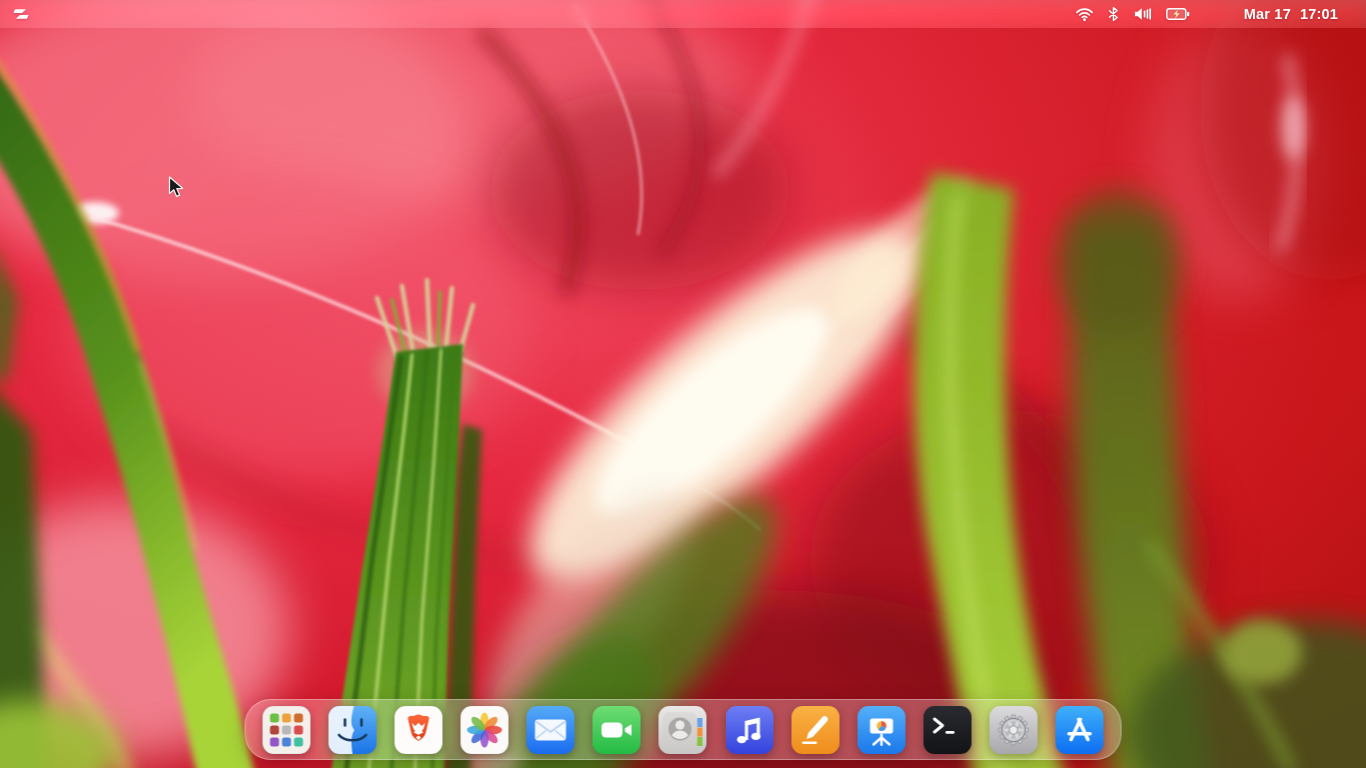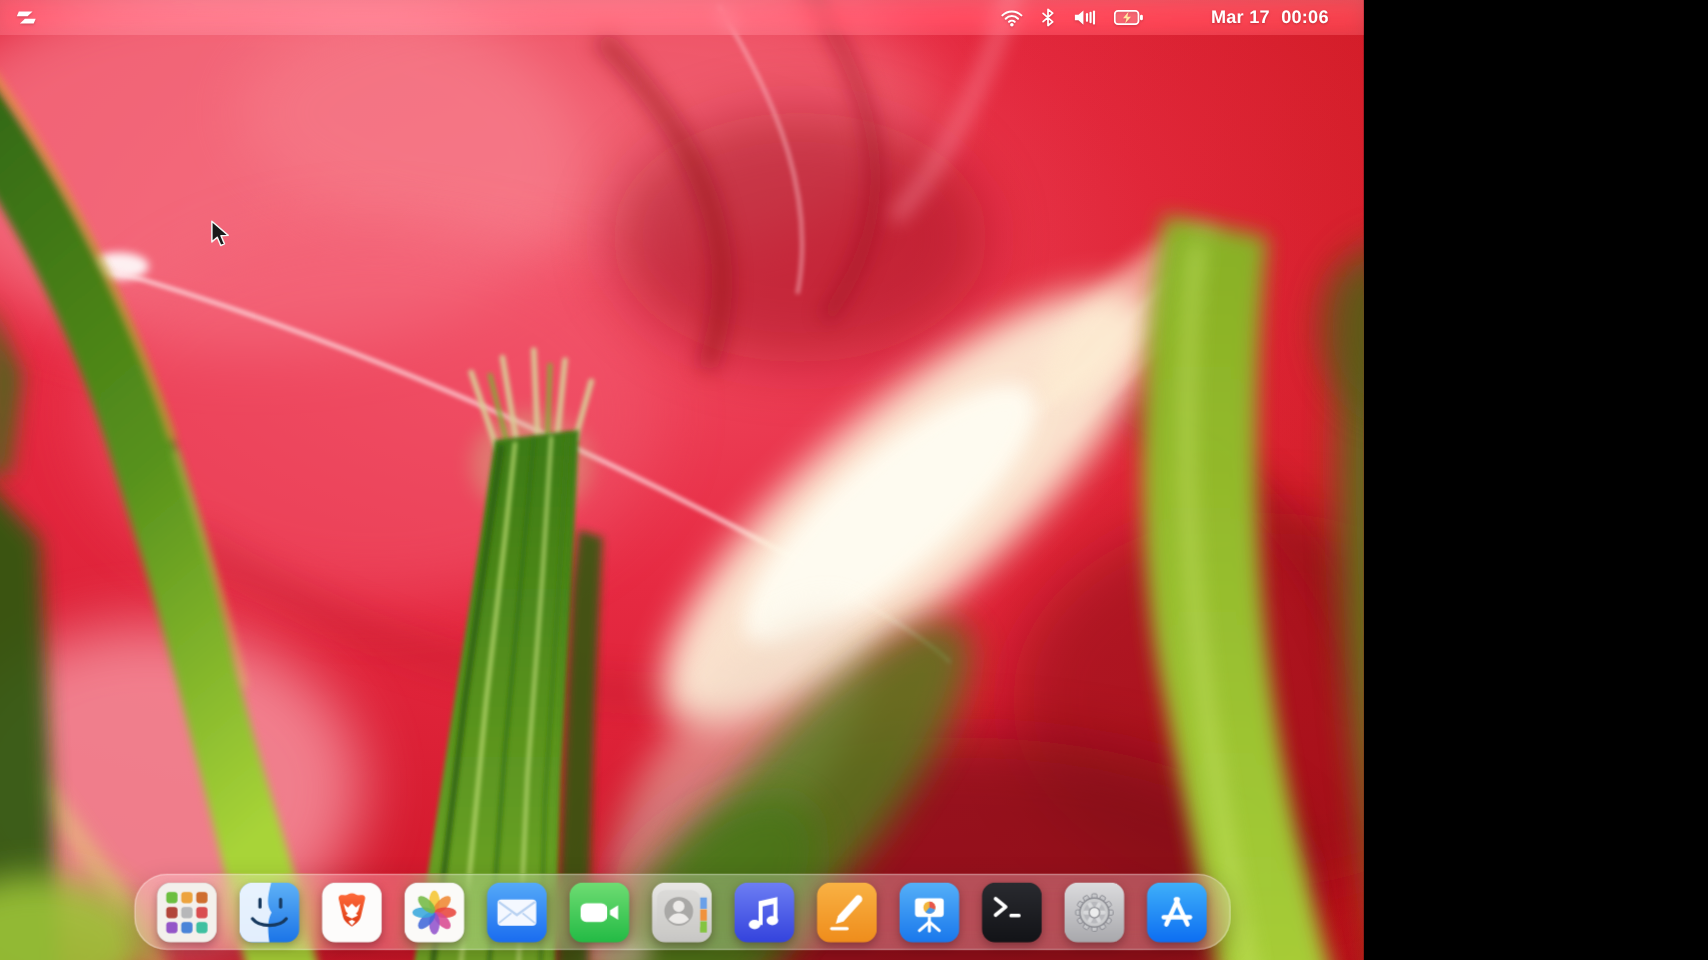--- a/index.html
+++ b/index.html
@@ -1,17 +1,17 @@
 <!DOCTYPE html>
 <html><head>
 <meta charset="utf-8">
 <style>
   html,body{margin:0;padding:0;background:#000;}
   #screen{
-    position:relative;width:1091px;height:768px;overflow:hidden;
+    position:relative;width:1366px;height:768px;overflow:hidden;
     font-family:"Liberation Sans",sans-serif;
     -webkit-user-select:none;user-select:none;
   }
   #wallpaper{position:absolute;inset:0;width:1366px;height:768px;display:block;}
 
   
   #topbar{
     position:absolute;top:0;left:0;right:0;height:28px;
     display:flex;align-items:center;justify-content:space-between;
     padding:0 28px 0 12px;box-sizing:border-box;
@@ -217,21 +217,21 @@
       </span>
       <span class="st-ico">
         <svg width="24" height="14" viewBox="0 0 24 14">
           <rect x="0.8" y="1.7" width="19" height="10.6" rx="2.6" fill="rgba(255,255,255,.18)" stroke="#fff" stroke-width="1.4"></rect>
           <rect x="21" y="4.7" width="2.3" height="4.6" rx="1.1" fill="#fff"></rect>
           <path d="M11.8,2.4 L7.4,7.6 H10.2 L9.2,11.6 L13.8,6.3 H10.9 Z" fill="#ffe9a0"></path>
         </svg>
       </span>
       <span id="clock">
         <span>Mar 17</span>
-        <span>00:06</span>
+        <span>17:01</span>
       </span>
     </div>
   </div>
 
   <div id="dock">
 
     <button class="dock-item" aria-label="app-grid">
       <span>
         <svg width="48" height="48" viewBox="0 0 48 48">
           <rect width="48" height="48" rx="11" fill="#f3f0ec"></rect>

